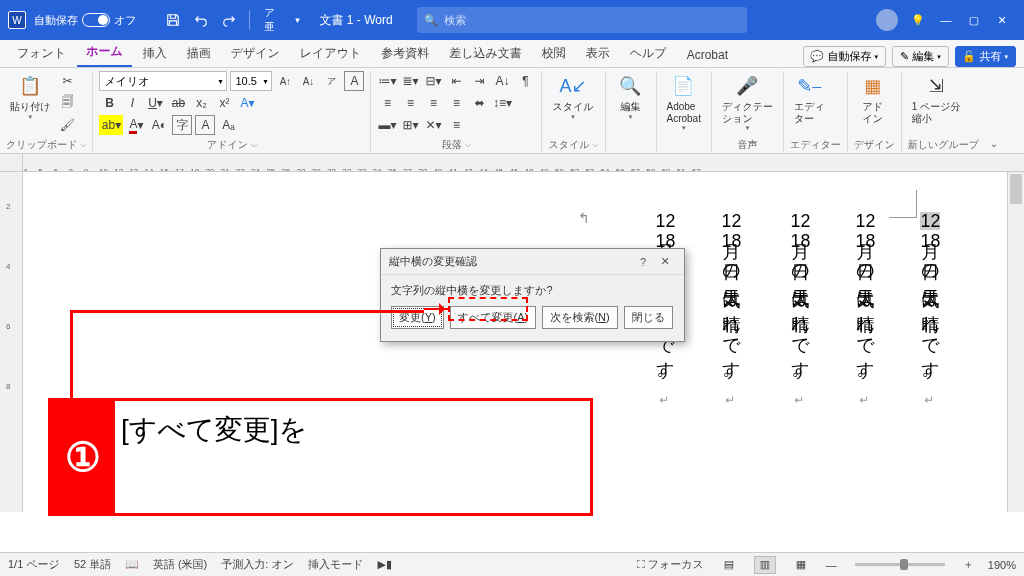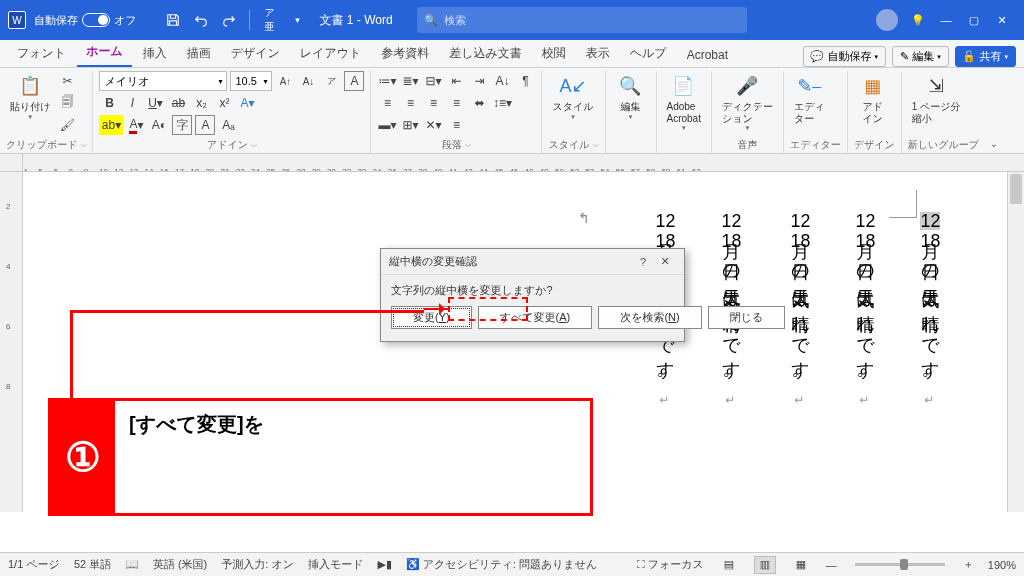--- a/index.html
+++ b/index.html
@@ -52,29 +52,29 @@
 .return{writing-mode:horizontal-tb;display:inline-block;font-size:12px;color:#999;margin-top:2px}
 .scrollbar{width:17px;background:#f0f0f0;border-left:1px solid #ccc;position:relative}
 .scrollbar .thumb{position:absolute;left:2px;right:2px;top:2px;height:30px;background:#c8c8c8;border-radius:2px}
 .dialog{position:absolute;left:380px;top:248px;width:305px;background:#f0f0f0;border:1px solid #888;box-shadow:3px 3px 8px rgba(0,0,0,.3);z-index:10}
 .dialog .dtitle{height:26px;display:flex;align-items:center;padding:0 8px;font-size:11px;color:#333;border-bottom:1px solid #ddd}
 .dialog .dtitle .dspacer{flex:1}
 .dialog .dtitle .dbtn{width:22px;text-align:center;color:#555}
 .dialog .dbody{padding:8px 10px 12px 10px}
 .dialog .msg{font-size:11px;color:#333;margin-bottom:8px}
 .dialog .btns{display:flex;gap:6px}
-.dialog .btn{border:1px solid #888;background:#fdfdfd;padding:3px 21px;font-size:11px;color:#333;white-space:nowrap}
+.dialog .btn{border:1px solid #888;background:#fdfdfd;padding:3px 7px;font-size:11px;color:#333;white-space:nowrap}
 .dialog .btn u{text-decoration:underline}
 .dialog .btn.focus{outline:1px dotted #333;outline-offset:-3px}
 .hl-red{position:absolute;border:2px dashed #f00;pointer-events:none;z-index:11}
 .arrow-red{position:absolute;height:2px;background:#f00;z-index:11}
 .arrow-red::after{content:"";position:absolute;right:-1px;top:-5px;border:6px solid transparent;border-left-color:#f00}
 .callout{position:absolute;left:48px;top:398px;width:545px;height:118px;border:3px solid #f00;background:#fff;z-index:12;display:flex}
 .callout .num{width:64px;height:100%;background:#f00;color:#fff;display:flex;align-items:center;justify-content:center;font-size:40px;font-weight:bold}
-.callout .txt{flex:1;padding:10px 14px;font-size:20px;font-weight:bold;line-height:1.35;font-family:"Meiryo",sans-serif}
+.callout .txt{flex:1;padding:10px 6px;font-size:28px;font-weight:normal;line-height:1.35;font-family:"Meiryo",sans-serif}
 .callout-stem{position:absolute;left:70px;top:310px;width:3px;height:90px;background:#f00;z-index:11}
 .callout-stem-h{position:absolute;left:70px;top:310px;width:354px;height:3px;background:#f00;z-index:11}
 .statusbar{position:absolute;left:0;right:0;bottom:0;height:24px;background:#f3f3f3;border-top:1px solid #ccc;display:flex;align-items:center;padding:0 8px;font-size:11px;color:#444;gap:14px}
 .statusbar .ssp{flex:1}
 .statusbar .vbtn{width:22px;height:18px;display:flex;align-items:center;justify-content:center;border:1px solid transparent}
 .statusbar .vbtn.active{background:#ddd;border-color:#bbb}
 .statusbar .slider{width:90px;height:3px;background:#c0c0c0;position:relative;margin:0 4px}
 .statusbar .slider::after{content:"";position:absolute;left:50%;top:-4px;width:8px;height:11px;background:#888;border-radius:2px}
 svg{display:block}
 </style>
@@ -430,21 +430,20 @@
 </div>
 
 <div class="statusbar">
   <span>1/1 ページ</span>
   <span>52 単語</span>
   <span>📖</span>
   <span>英語 (米国)</span>
   <span>予測入力: オン</span>
   <span>挿入モード</span>
   <span>▶▮</span>
-  <span>♿ <span>アクセシビリティ: 問題ありません</span></span>
   <span class="ssp"></span>
   <span>⛶ <span>フォーカス</span></span>
   <span class="vbtn">▤</span>
   <span class="vbtn active">▥</span>
   <span class="vbtn">▦</span>
   <span>―</span>
   <span class="slider"></span>
   <span>＋</span>
   <span>190%</span>
 </div>

